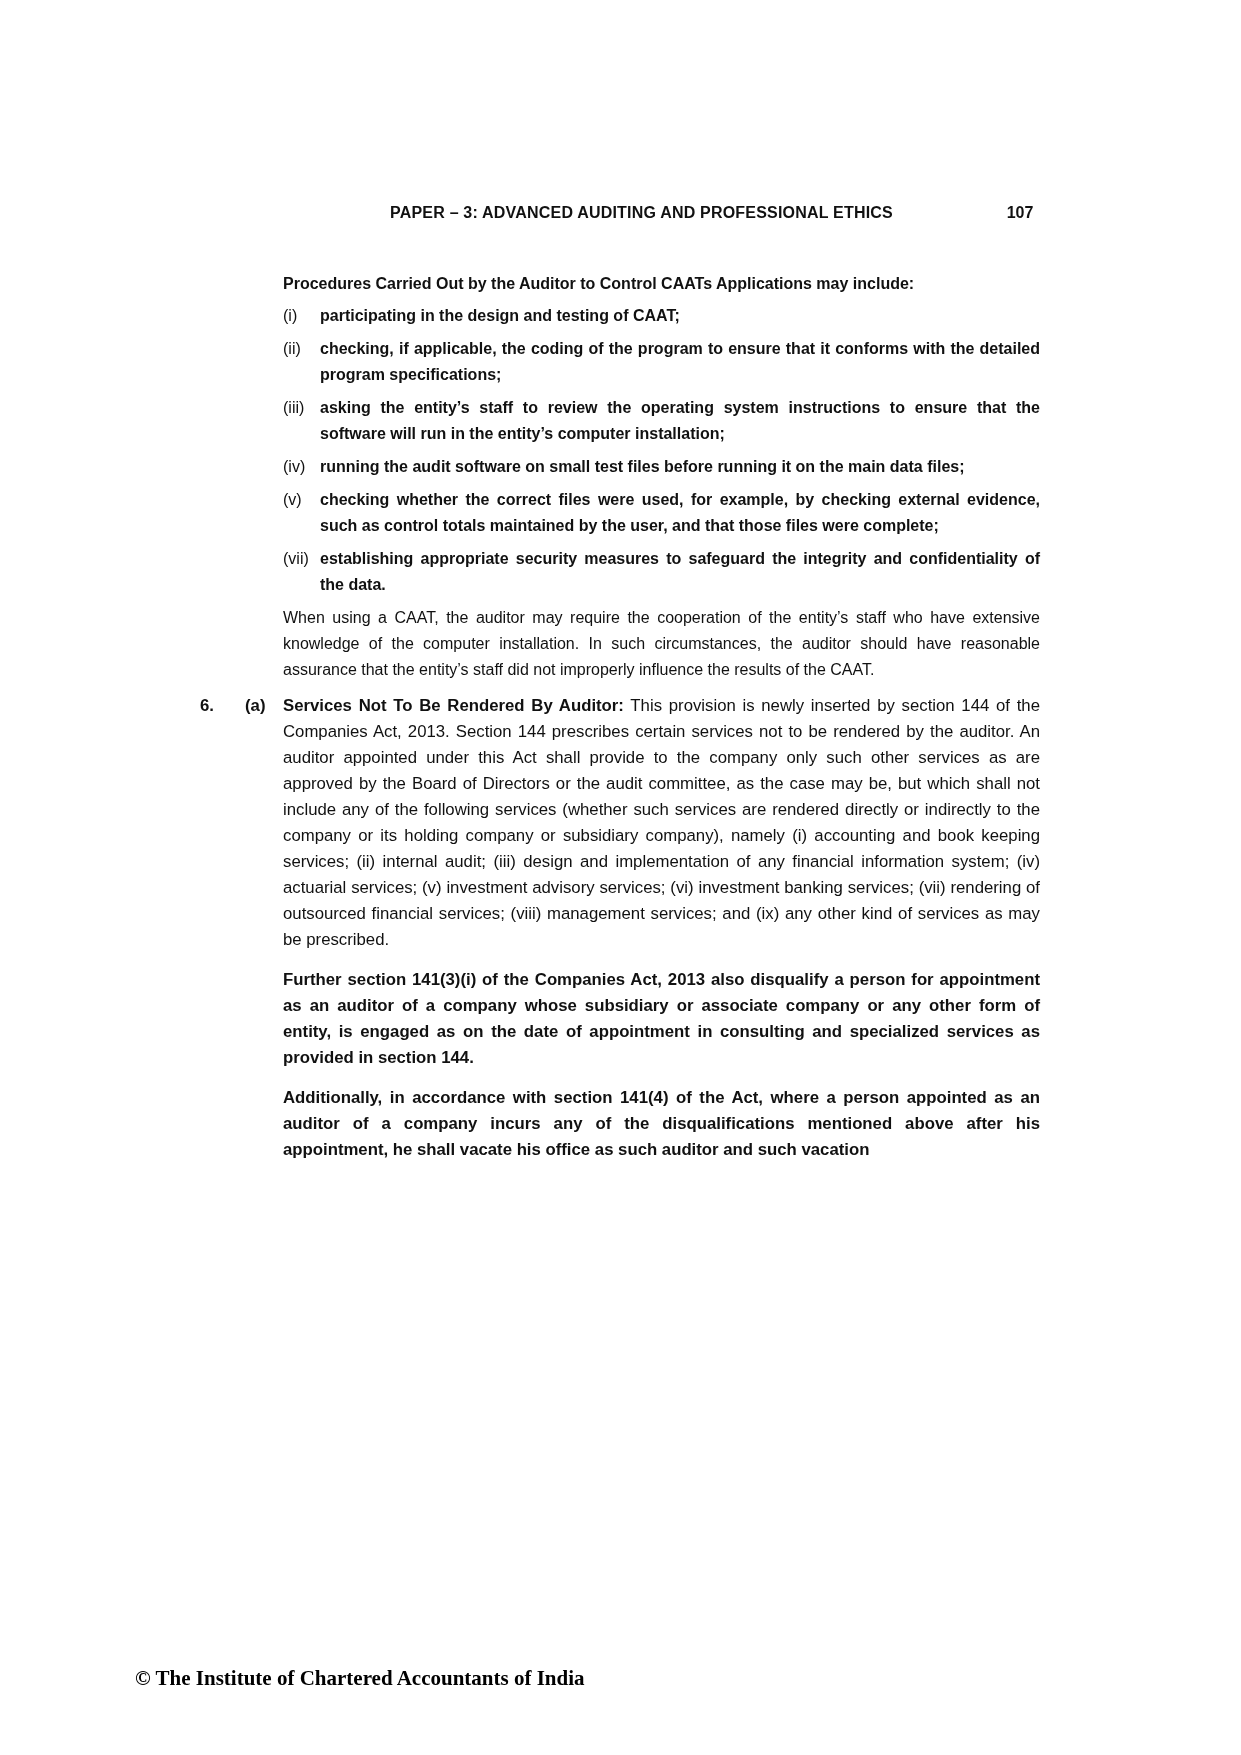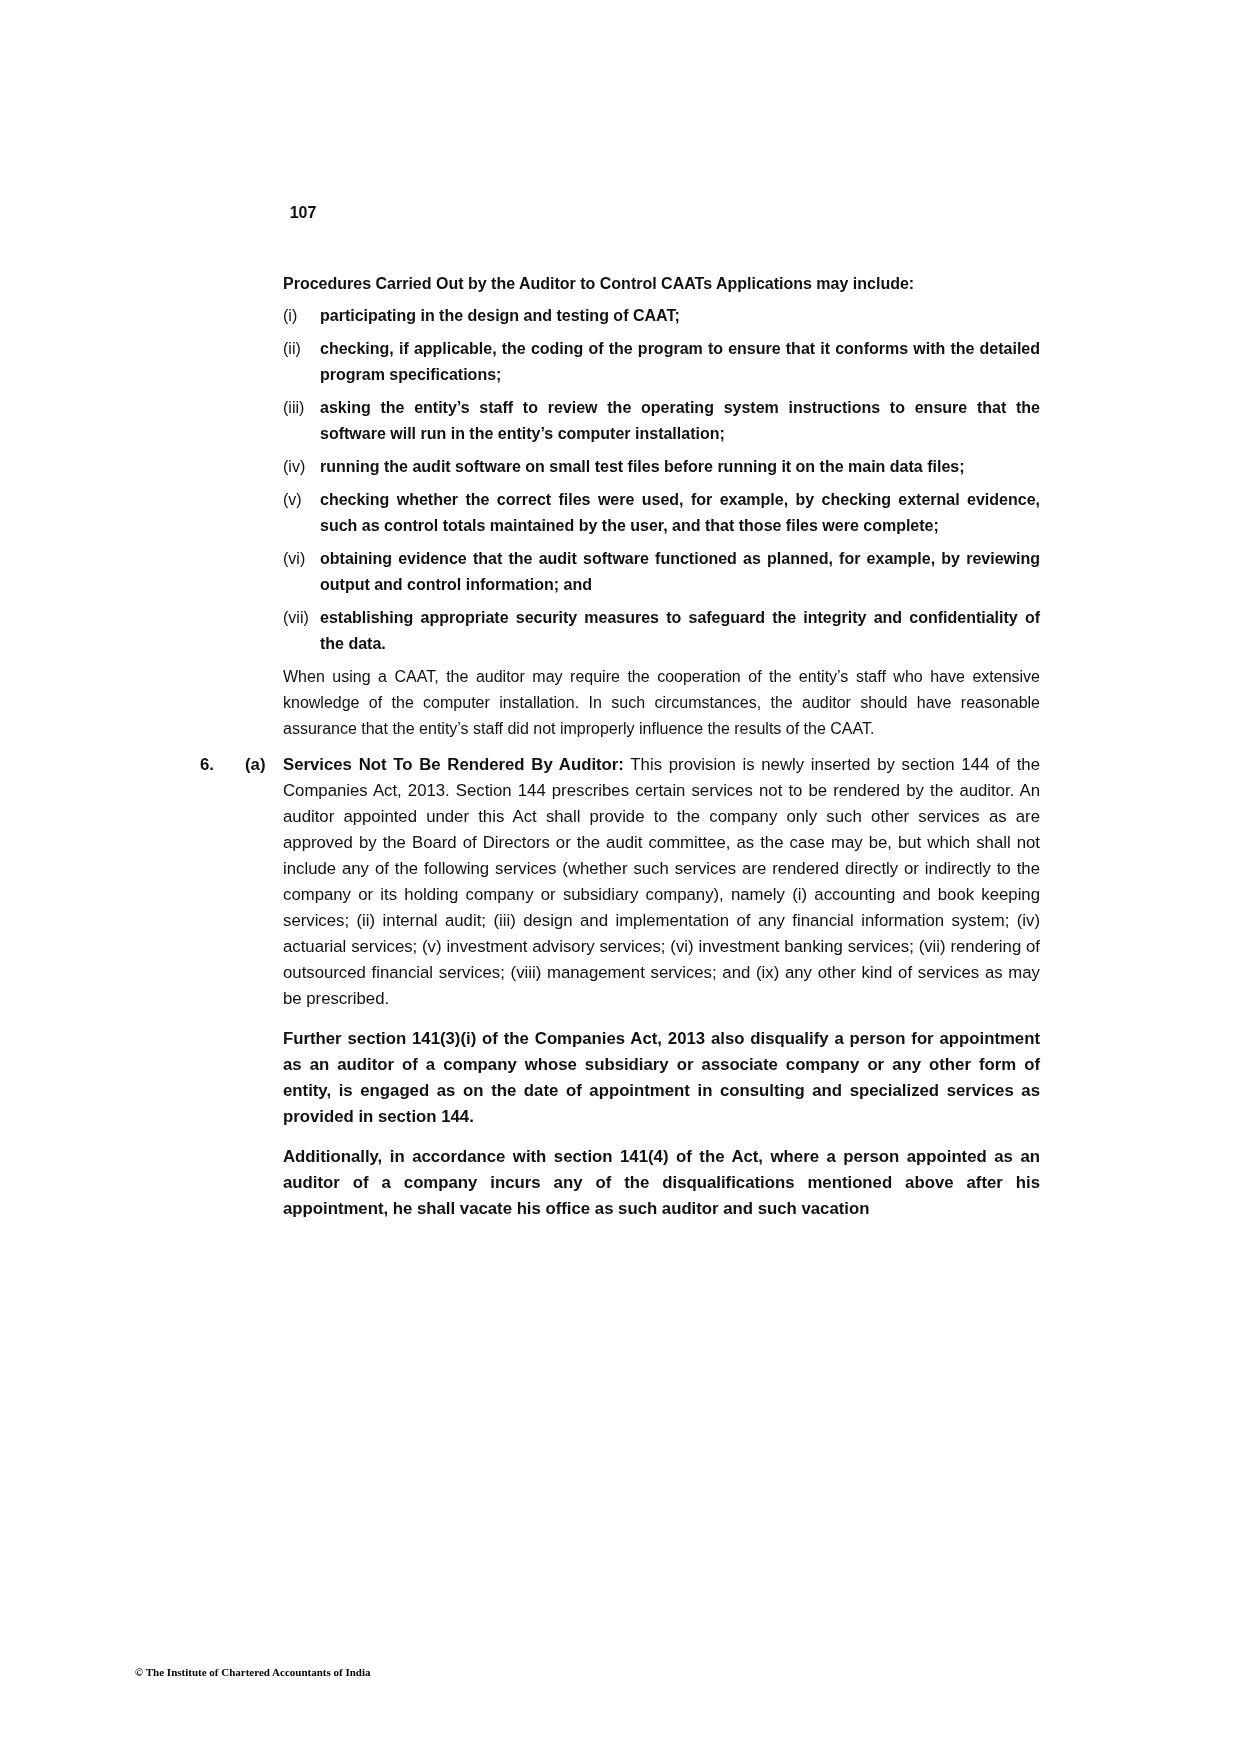--- a/index.html
+++ b/index.html
@@ -61,30 +61,31 @@
   .item6-body p { margin: 0 0 0 0; }
   .item6-body p + p { margin-top: 14px; font-weight: bold; }
   .bold-lead { font-weight: bold; }
 
   .footer {
     position: absolute;
     left: 135px;
     top: 1666px;
     font-family: "Liberation Serif", serif;
     font-weight: bold;
-    font-size: 11px;
+    font-size: 21px;
     color: #000000;
   }
 </style>
 </head>
 <body>
 
 <div class="page">
 
   <div class="header-row">
+    <div class="header-title">PAPER – 3: ADVANCED AUDITING AND PROFESSIONAL ETHICS</div>
     <div class="header-page">107</div>
   </div>
 
   <div class="content">
 
     <p class="heading">Procedures Carried Out by the Auditor to Control CAATs Applications may include:</p>
 
     <div class="list-item">
       <span class="list-label">(i)</span>
       <span class="list-text">participating in the design and testing of CAAT;</span>
@@ -99,24 +100,20 @@
     </div>
     <div class="list-item">
       <span class="list-label">(iv)</span>
       <span class="list-text">running the audit software on small test files before running it on the main data files;</span>
     </div>
     <div class="list-item">
       <span class="list-label">(v)</span>
       <span class="list-text">checking whether the correct files were used, for example, by checking external evidence, such as control totals maintained by the user, and that those files were complete;</span>
     </div>
     <div class="list-item">
-      <span class="list-label">(vi)</span>
-      <span class="list-text">obtaining evidence that the audit software functioned as planned, for example, by reviewing output and control information; and</span>
-    </div>
-    <div class="list-item">
       <span class="list-label">(vii)</span>
       <span class="list-text">establishing appropriate security measures to safeguard the integrity and confidentiality of the data.</span>
     </div>
 
     <p class="para">When using a CAAT, the auditor may require the cooperation of the entity’s staff who have extensive knowledge of the computer installation. In such circumstances, the auditor should have reasonable assurance that the entity’s staff did not improperly influence the results of the CAAT.</p>
 
   </div>
 
   <div class="item6-row">
     <span class="item6-num">6.</span>

